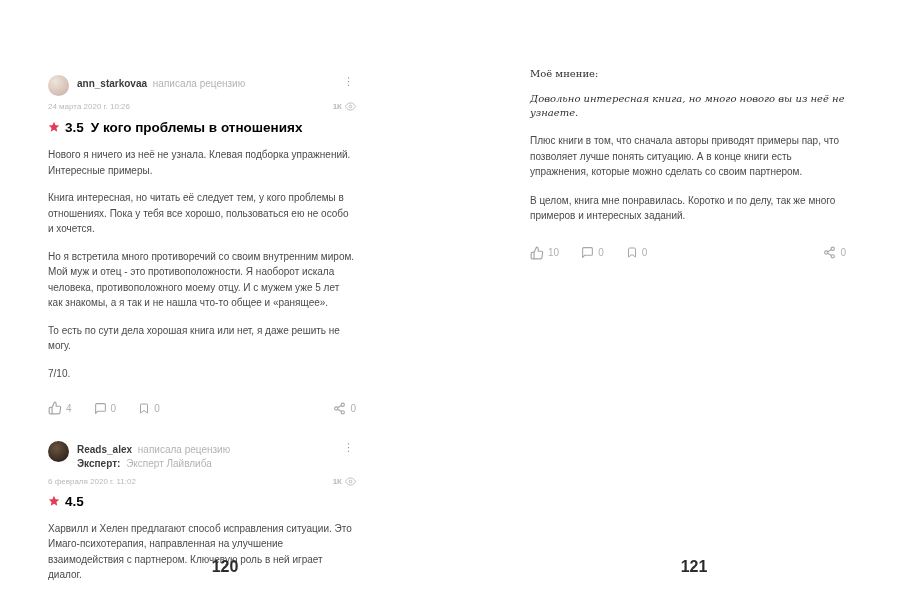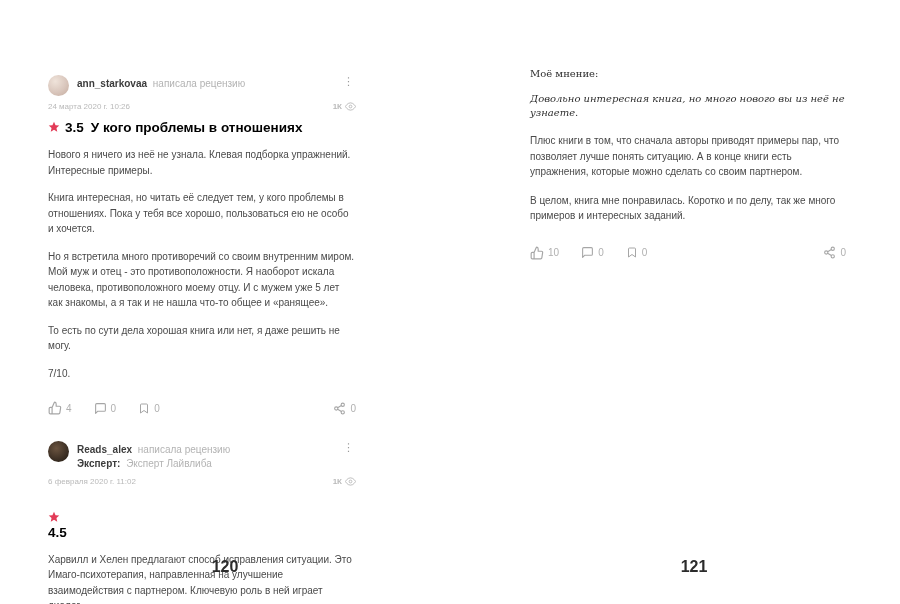--- a/index.html
+++ b/index.html
@@ -34,21 +34,21 @@
 
   .body-text p{font-size:10px;line-height:15.5px;margin:12px 0 0 0;color:#4a4a4a;}
 
   .icons-row{display:flex;align-items:center;margin-top:20px;}
   .icon-item{display:flex;align-items:center;gap:4px;margin-right:22px;
              font-size:10px;color:#b0b0b0;cursor:pointer;}
   .icon-item svg{display:block;}
   .share-item{margin-left:auto;margin-right:0;}
 
   .rev2{margin-top:26px;}
-  .rating-only{margin-top:24px;flex-direction:column;}
+  .rating-only{margin-top:8px;}
 
   
   .intro-heading{font-family:"DejaVu Serif",serif;font-size:10px;color:#2e2e2e;margin:0 0 0 0;}
   .intro-line{font-family:"DejaVu Serif",serif;font-size:10px;color:#2e2e2e;margin:13px 0 0 0;line-height:14px;font-style:italic;}
   .col-right .body-text p{margin-top:13px;}
   .col-right .icons-row{margin-top:22px;}
 
   .folio{position:absolute;top:558px;font-size:16px;font-weight:bold;color:#2b2b2b;width:450px;text-align:center;}
   .folio-left{left:0;}
   .folio-right{left:469px;}

